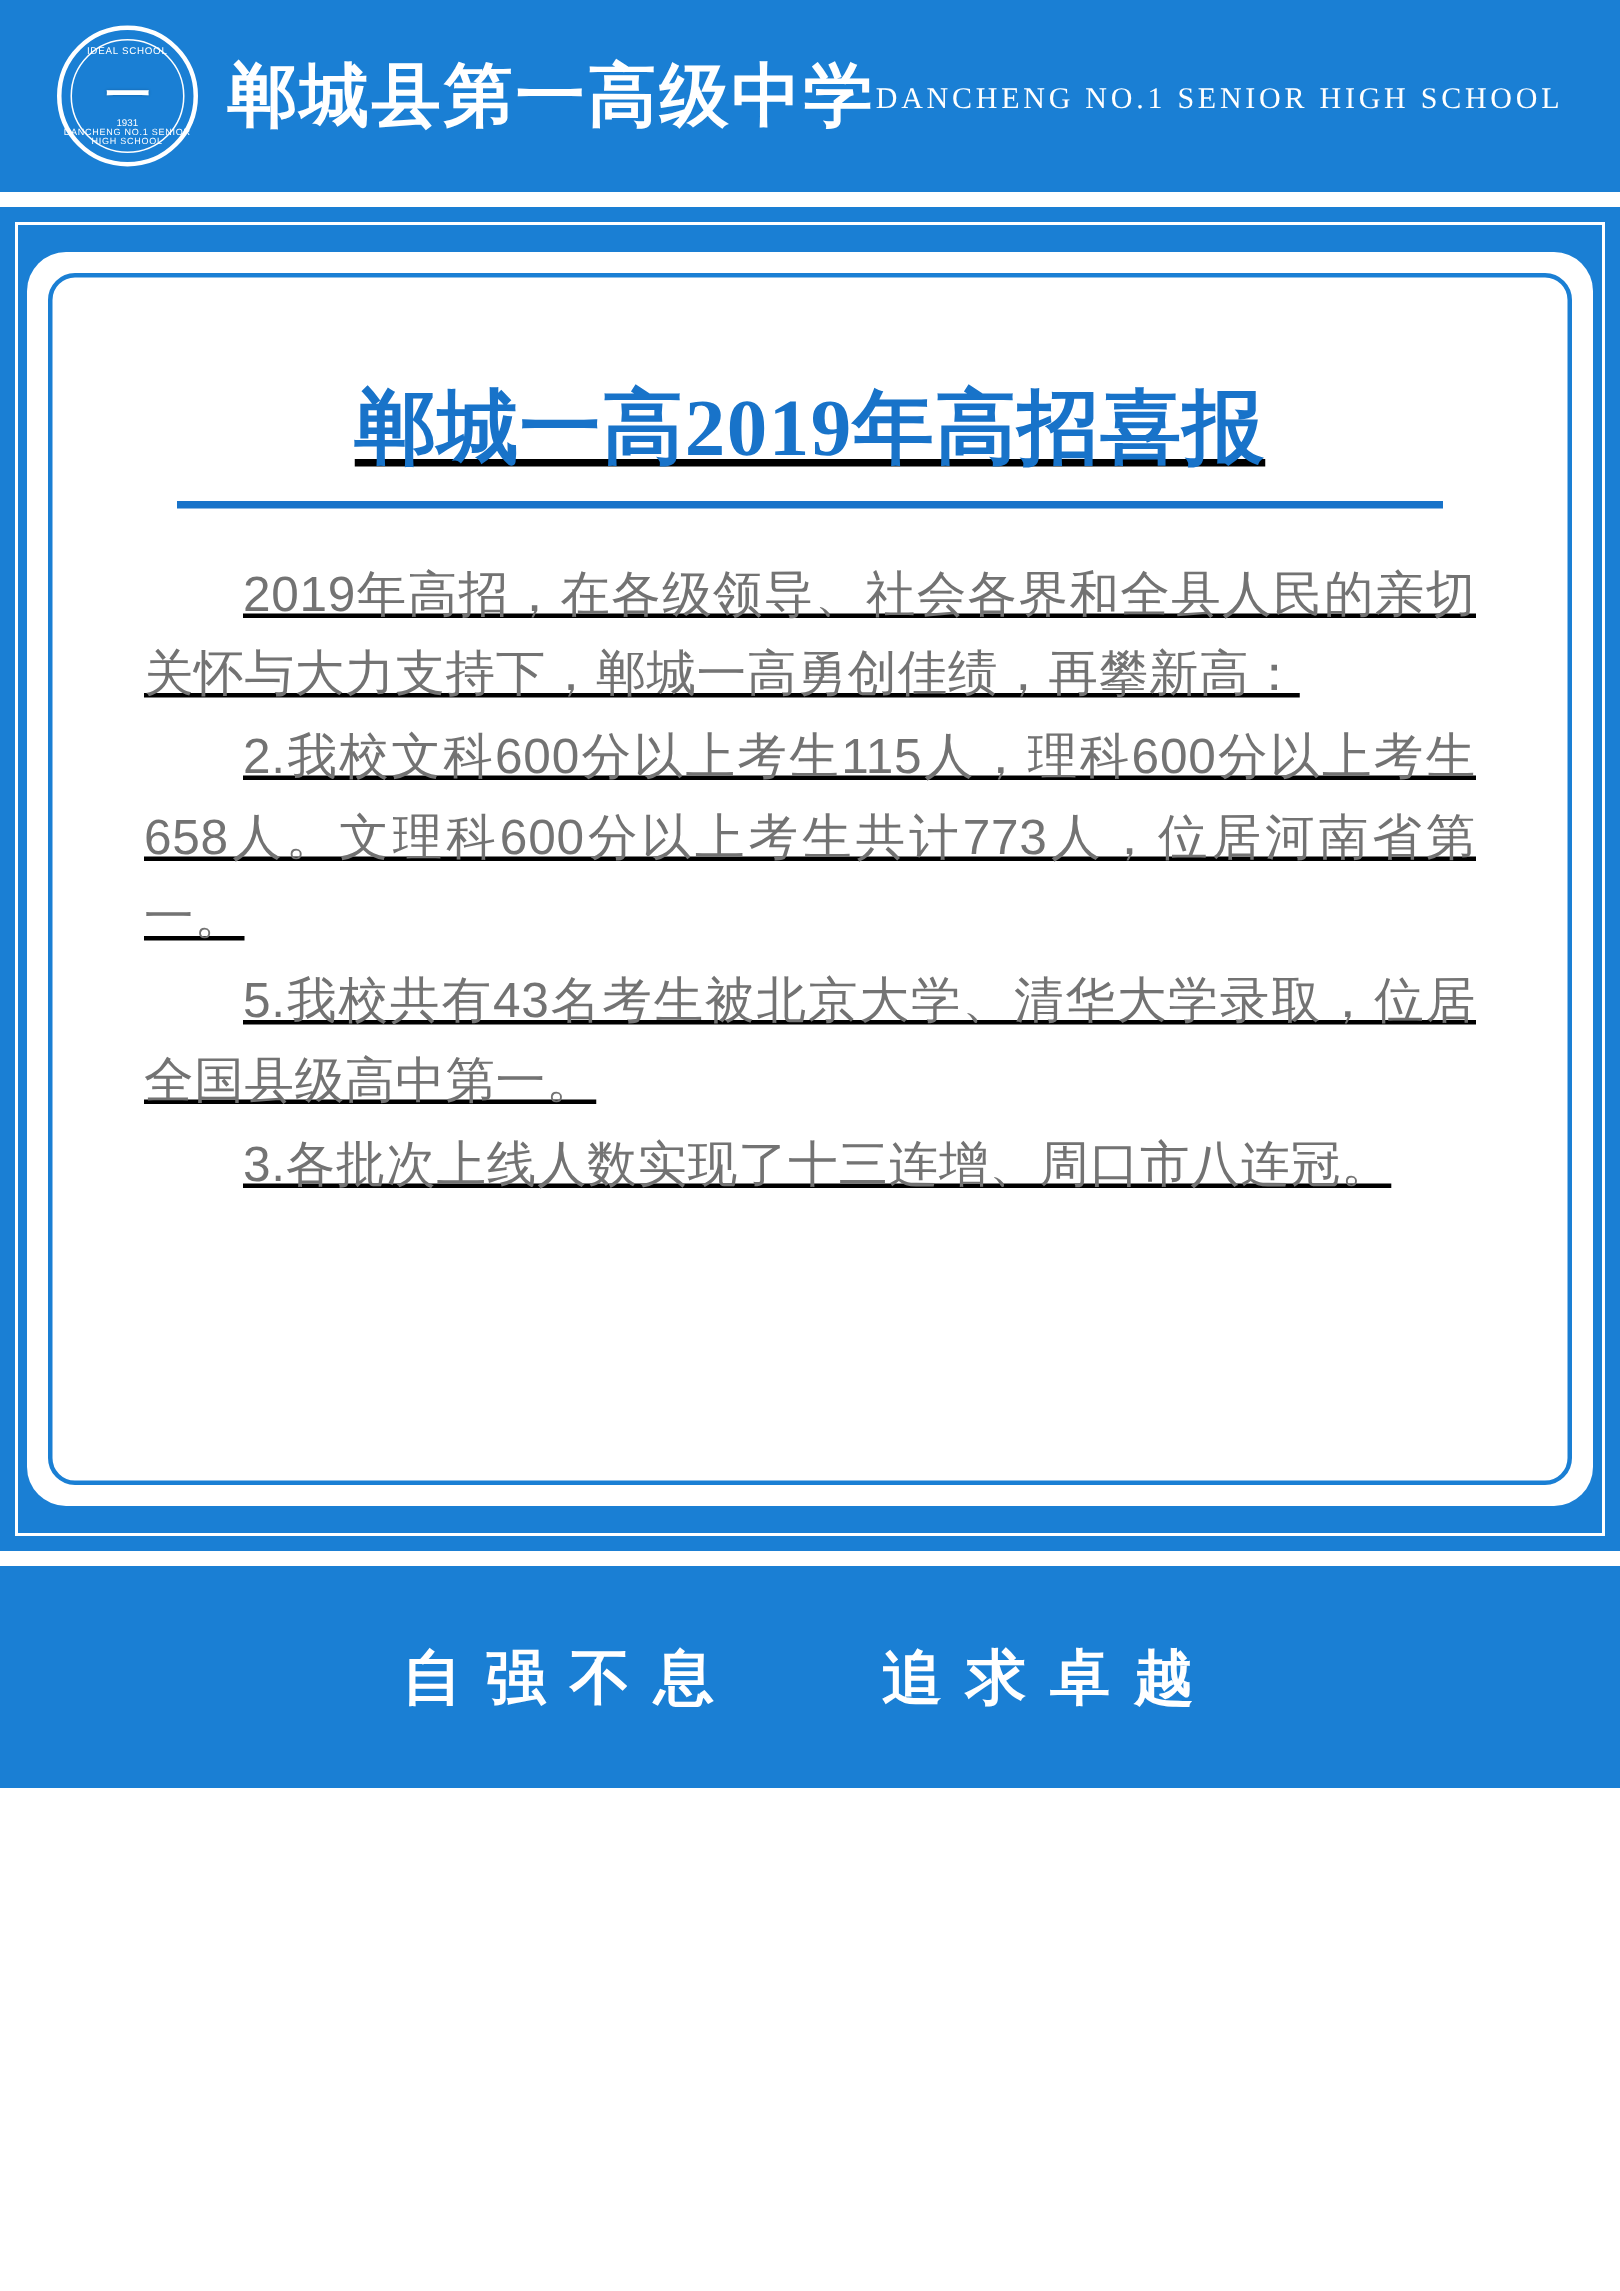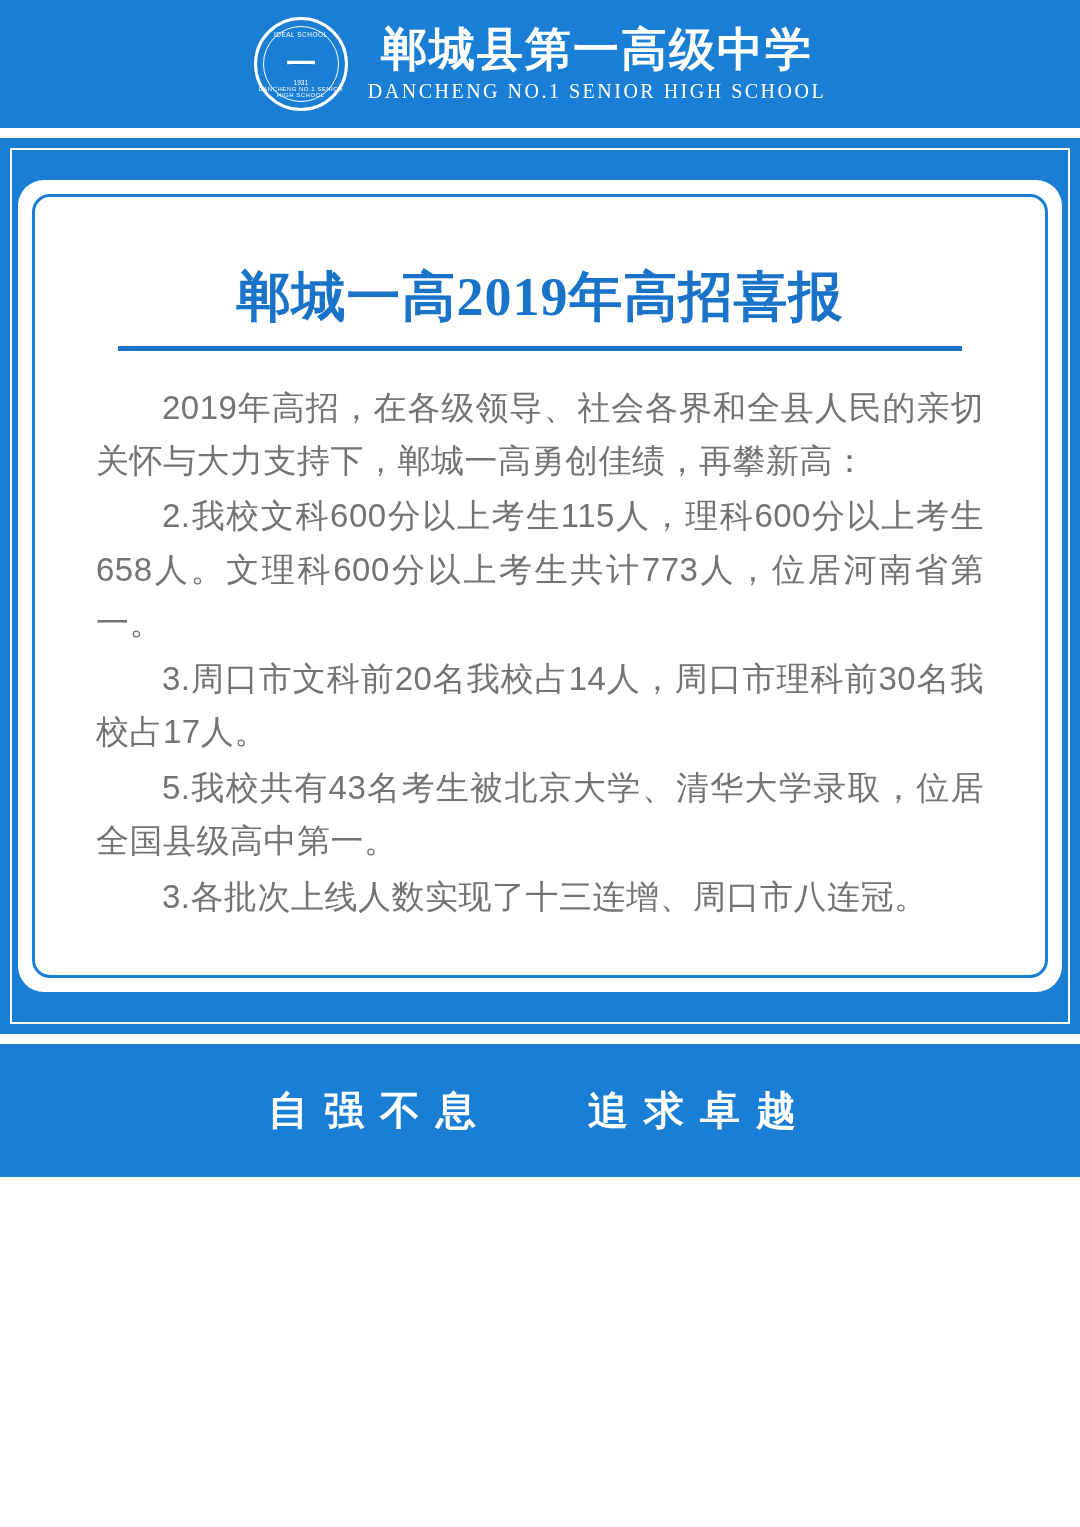--- a/index.html
+++ b/index.html
@@ -90,21 +90,20 @@
     position: absolute;
     bottom: 22px;
     left: 0; right: 0;
     text-align: center;
     font-size: 6.5px;
     color: #ffffff;
     z-index: 2;
   }
   .school-names {
     display: flex;
-    flex-direction: column;
     align-items: center;
     justify-content: center;
   }
   .school-cn {
     font-family: "Liberation Serif", serif;
     font-size: 46px;
     font-weight: bold;
     color: #ffffff;
     letter-spacing: 2px;
     line-height: 1.1;
@@ -122,21 +121,22 @@
   
   .gap-white {
     height: 10px;
     background: #ffffff;
   }
   .body-band {
     position: relative;
     background: #1a7fd4;
     height: 896px;
     box-sizing: border-box;
-    padding: 42px 18px;
+    padding: 30px 18px;
+    text-decoration: underline;
   }
   .body-band::before {
     
     content: "";
     position: absolute;
     left: 10px; right: 10px; top: 10px; bottom: 10px;
     border: 2px solid #ffffff;
     pointer-events: none;
   }
   .card {
@@ -198,21 +198,21 @@
     text-indent: 66px;
     margin-top: 10px;
   }
 
   
   .gap-white-bottom {
     height: 10px;
     background: #ffffff;
   }
   .footer {
-    height: 133px;
+    height: 148px;
     background: #1a7fd4;
     display: flex;
     align-items: center;
     justify-content: center;
     gap: 96px;
   }
   .motto {
     font-family: "Liberation Serif", serif;
     font-size: 40px;
     font-weight: bold;
@@ -246,21 +246,20 @@
   <div class="body-band">
     <div class="card">
       <div class="card-inner">
 
         <div class="title">郸城一高2019年高招喜报</div>
         <div class="title-rule"></div>
 
         <p class="para indent">2019年高招，在各级领导、社会各界和全县人民的亲切关怀与大力支持下，郸城一高勇创佳绩，再攀新高：</p>
 
         <p class="para indent">2.我校文科600分以上考生115人，理科600分以上考生658人。文理科600分以上考生共计773人，位居河南省第一。</p>
-        <p class="para indent">3.周口市文科前20名我校占14人，周口市理科前30名我校占17人。</p>
         <p class="para indent">5.我校共有43名考生被北京大学、清华大学录取，位居全国县级高中第一。</p>
         <p class="para indent">3.各批次上线人数实现了十三连增、周口市八连冠。</p>
 
 
       </div>
     </div>
   </div>
 
   <div class="gap-white-bottom"></div>
 

